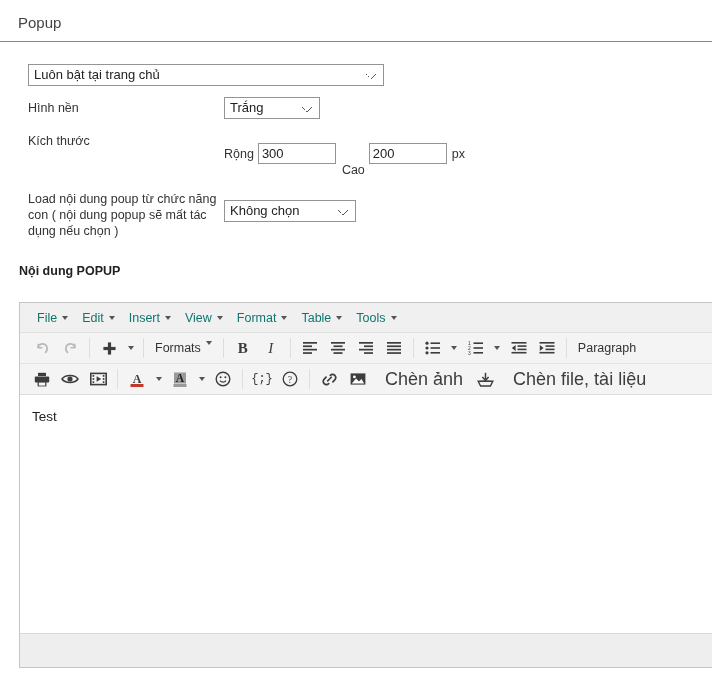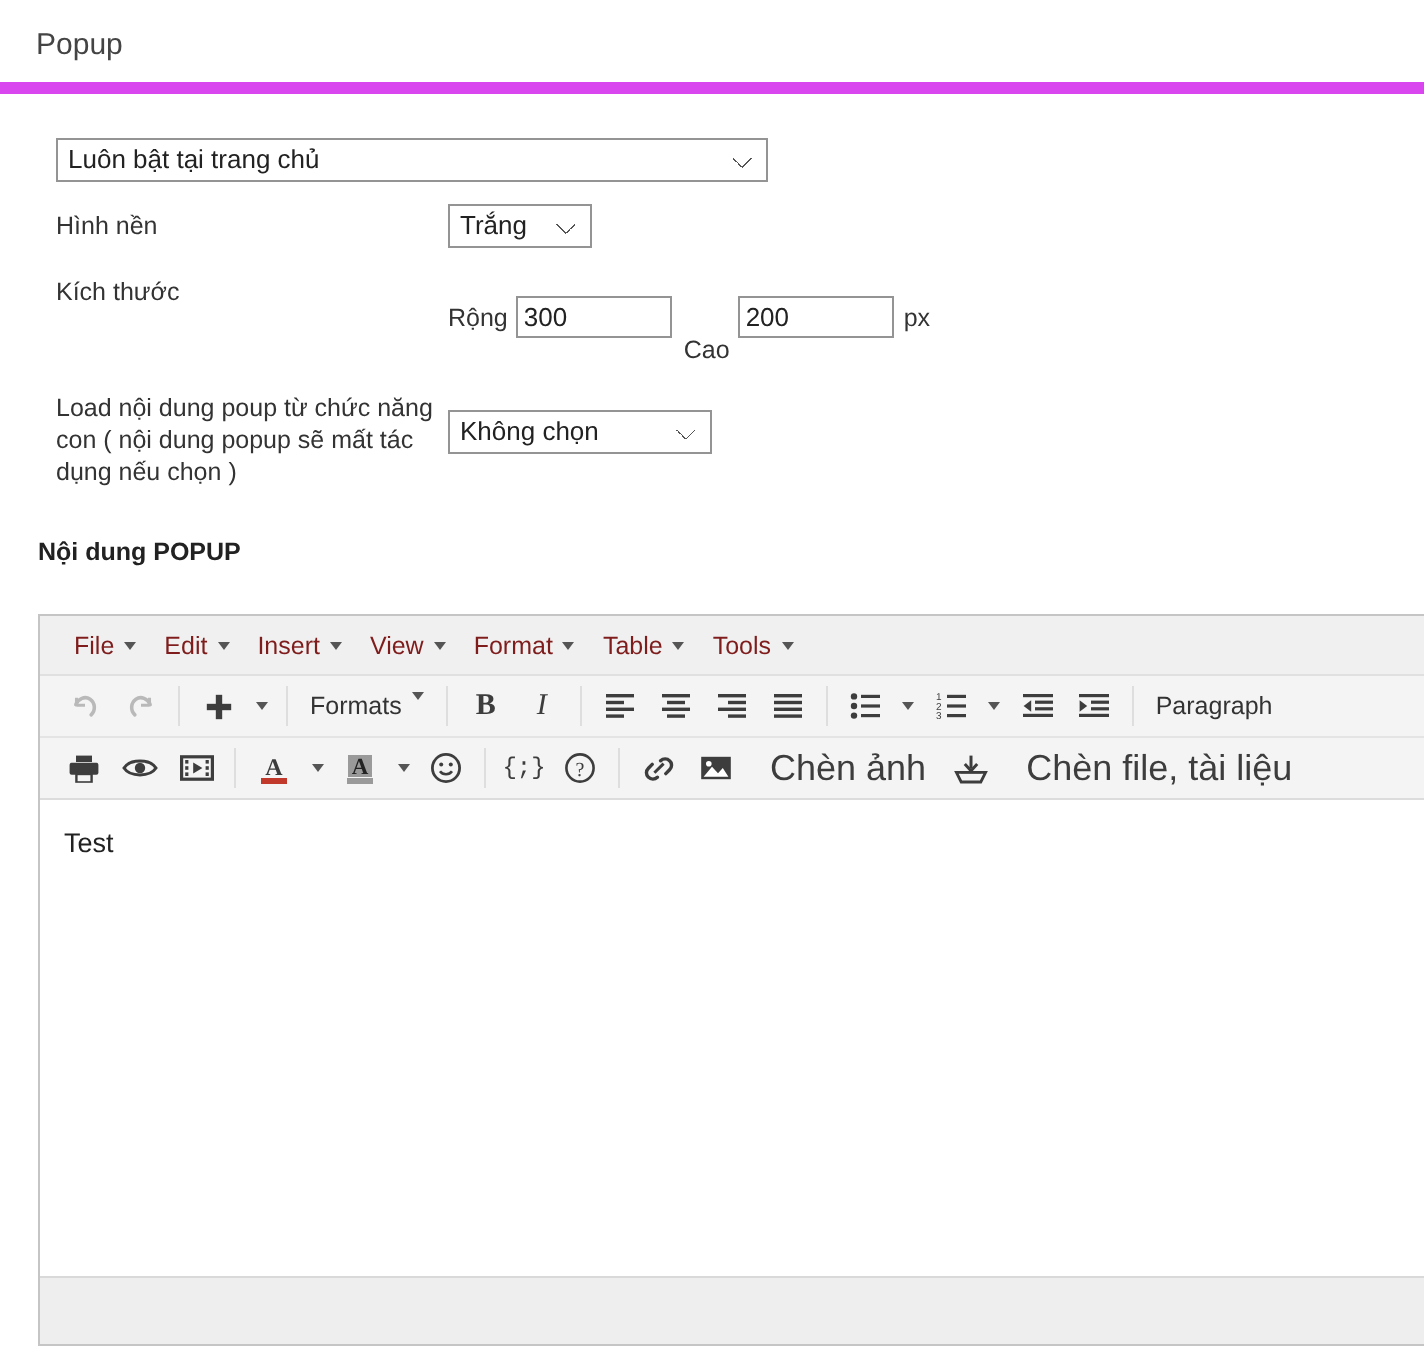--- a/index.html
+++ b/index.html
@@ -11,21 +11,21 @@
     font-family: "Liberation Sans", sans-serif;
     color: #333333;
     overflow: hidden;
   }
 
   
   .page-header {
     padding: 14px 0 10px 18px;
     font-size: 15px;
     color: #444444;
-    border-bottom: 6px solid #d946ef;
+    border-bottom: 1px solid #d946ef;
     margin: 0 0 0 0;
   }
 
   
   .form-area { padding: 22px 0 0 0; }
   .form-row {
     display: flex;
     align-items: flex-start;
     margin-bottom: 11px;
     padding-left: 28px;
@@ -53,21 +53,21 @@
     -webkit-appearance: none;
     appearance: none;
     background-image:
       linear-gradient(45deg, transparent 50%, #555 50%, #555 58%, transparent 58%),
       linear-gradient(-45deg, transparent 50%, #555 50%, #555 58%, transparent 58%);
     background-position: calc(100% - 12px) 9px, calc(100% - 7px) 9px;
     background-size: 5px 5px, 5px 5px;
     background-repeat: no-repeat;
   }
   select.sel-wide { width: 356px; }
-  select.sel-mid  { width: 72px; }
+  select.sel-mid  { width: 96px; }
   select.sel-sub  { width: 132px; }
 
   .inline-lbl {
     font-size: 12.5px;
     color: #333;
     margin-right: 4px;
   }
   .inline-lbl.sp { margin-left: 6px; margin-top: 33px; }
   input.txt {
     font-family: "Liberation Sans", sans-serif;
@@ -98,21 +98,21 @@
   .menubar {
     background: #f0f0f0;
     border-bottom: 1px solid #e0e0e0;
     height: 30px;
     display: flex;
     align-items: center;
     padding-left: 10px;
   }
   .menu-item {
     font-size: 12.5px;
-    color: #7f1d1d;
+    color: #0f766e;
     padding: 3px 7px 3px 7px;
     display: flex;
     align-items: center;
     gap: 5px;
     cursor: default;
   }
   .caret {
     width: 0; height: 0;
     border-left: 3.5px solid transparent;
     border-right: 3.5px solid transparent;

